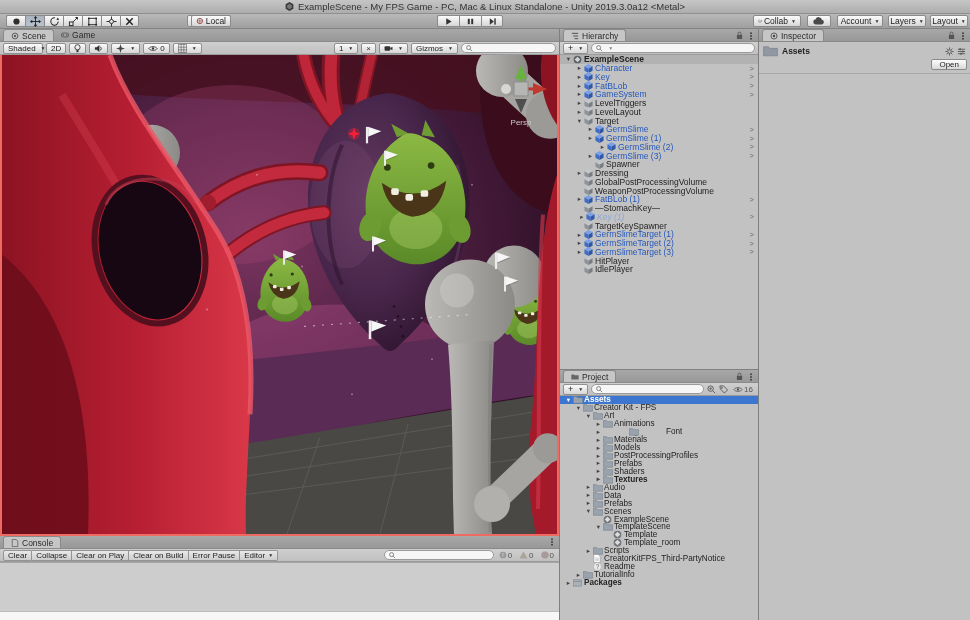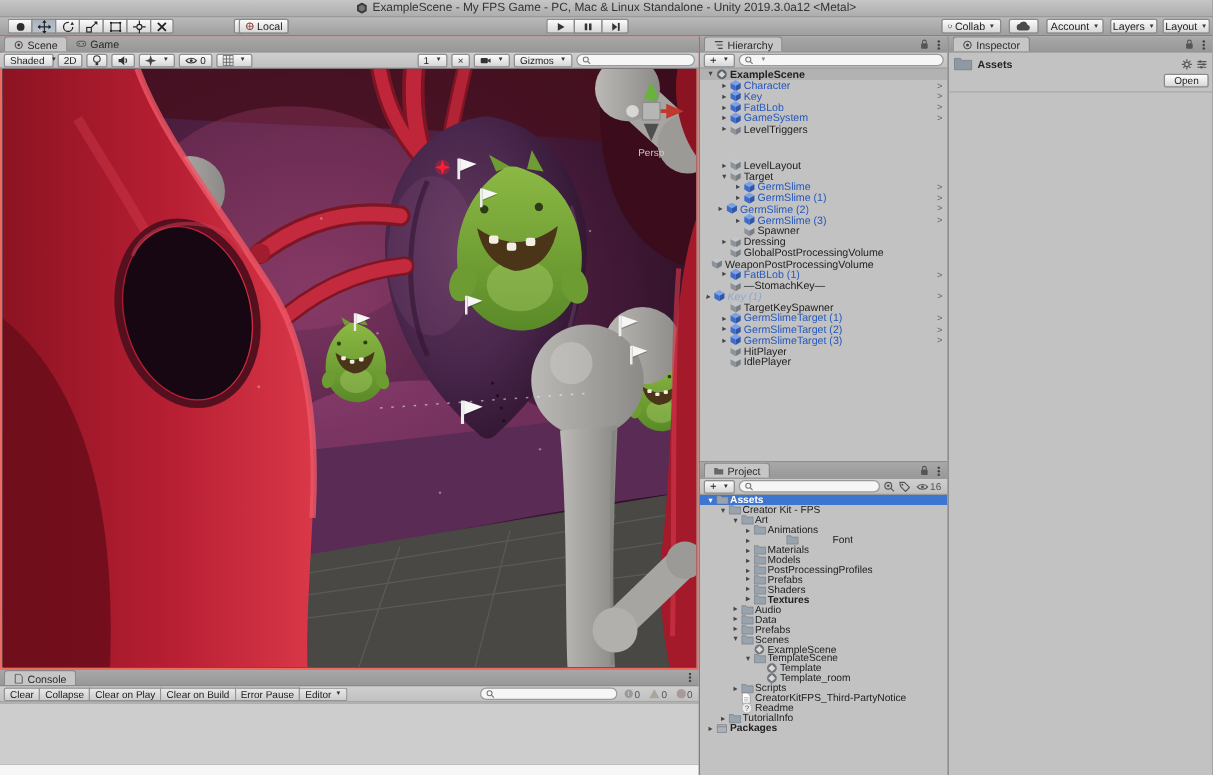--- a/index.html
+++ b/index.html
@@ -627,21 +627,21 @@
           <span class="arr">▸</span>
           <span class="ticn">
             <svg width="9" height="9" viewBox="0 0 10 10">
               <path d="M5 0L9.5 2.6 5 5.2.5 2.6Z" fill="#c2c7cc"></path>
               <path d="M.5 2.6 5 5.2V10L.5 7.4Z" fill="#8d9399"></path>
               <path d="M9.5 2.6 5 5.2V10l4.5-2.6Z" fill="#787e84"></path>
             </svg>
           </span>
           <span class="lbl">LevelTriggers</span>
         </div>
-        <div class="trow" style="height: 8.75px; font-size: 8.5px; padding-left: 15px; margin-top: 20px;">
+        <div class="trow" style="height: 8.75px; font-size: 8.5px; padding-left: 15px;">
           <span class="arr">▸</span>
           <span class="ticn">
             <svg width="9" height="9" viewBox="0 0 10 10">
               <path d="M5 0L9.5 2.6 5 5.2.5 2.6Z" fill="#c2c7cc"></path>
               <path d="M.5 2.6 5 5.2V10L.5 7.4Z" fill="#8d9399"></path>
               <path d="M9.5 2.6 5 5.2V10l4.5-2.6Z" fill="#787e84"></path>
             </svg>
           </span>
           <span class="lbl">LevelLayout</span>
         </div>
@@ -673,21 +673,21 @@
           <span class="ticn">
             <svg width="9" height="9" viewBox="0 0 10 10">
               <path d="M5 0L9.5 2.6 5 5.2.5 2.6Z" fill="#7da1e6"></path>
               <path d="M.5 2.6 5 5.2V10L.5 7.4Z" fill="#3e6cc8"></path>
               <path d="M9.5 2.6 5 5.2V10l4.5-2.6Z" fill="#2f57a8"></path>
             </svg>
           </span>
           <span class="lbl blue">GermSlime (1)</span>
           <span class="nav">&gt;</span>
         </div>
-        <div class="trow" style="height: 8.75px; font-size: 8.5px; padding-left: 12px;">
+        <div class="trow" style="height: 8.75px; font-size: 8.5px; padding-left: 38px;">
           <span class="arr">▸</span>
           <span class="ticn">
             <svg width="9" height="9" viewBox="0 0 10 10">
               <path d="M5 0L9.5 2.6 5 5.2.5 2.6Z" fill="#7da1e6"></path>
               <path d="M.5 2.6 5 5.2V10L.5 7.4Z" fill="#3e6cc8"></path>
               <path d="M9.5 2.6 5 5.2V10l4.5-2.6Z" fill="#2f57a8"></path>
             </svg>
           </span>
           <span class="lbl blue">GermSlime (2)</span>
           <span class="nav">&gt;</span>
@@ -730,21 +730,21 @@
           <span class="arr"></span>
           <span class="ticn">
             <svg width="9" height="9" viewBox="0 0 10 10">
               <path d="M5 0L9.5 2.6 5 5.2.5 2.6Z" fill="#c2c7cc"></path>
               <path d="M.5 2.6 5 5.2V10L.5 7.4Z" fill="#8d9399"></path>
               <path d="M9.5 2.6 5 5.2V10l4.5-2.6Z" fill="#787e84"></path>
             </svg>
           </span>
           <span class="lbl">GlobalPostProcessingVolume</span>
         </div>
-        <div class="trow" style="height: 8.75px; font-size: 8.5px; ">
+        <div class="trow" style="height: 8.75px; font-size: 8.5px; padding-left: 15px;">
           <span class="arr"></span>
           <span class="ticn">
             <svg width="9" height="9" viewBox="0 0 10 10">
               <path d="M5 0L9.5 2.6 5 5.2.5 2.6Z" fill="#c2c7cc"></path>
               <path d="M.5 2.6 5 5.2V10L.5 7.4Z" fill="#8d9399"></path>
               <path d="M9.5 2.6 5 5.2V10l4.5-2.6Z" fill="#787e84"></path>
             </svg>
           </span>
           <span class="lbl">WeaponPostProcessingVolume</span>
         </div>
@@ -764,21 +764,21 @@
           <span class="arr"></span>
           <span class="ticn">
             <svg width="9" height="9" viewBox="0 0 10 10">
               <path d="M5 0L9.5 2.6 5 5.2.5 2.6Z" fill="#c2c7cc"></path>
               <path d="M.5 2.6 5 5.2V10L.5 7.4Z" fill="#8d9399"></path>
               <path d="M9.5 2.6 5 5.2V10l4.5-2.6Z" fill="#787e84"></path>
             </svg>
           </span>
           <span class="lbl">—StomachKey—</span>
         </div>
-        <div class="trow" style="height: 8.75px; font-size: 8.5px; padding-left: 2px; font-style: italic;">
+        <div class="trow" style="height: 8.75px; font-size: 8.5px; padding-left: 17px; font-style: italic;">
           <span class="arr">▸</span>
           <span class="ticn">
             <svg width="9" height="9" viewBox="0 0 10 10">
               <path d="M5 0L9.5 2.6 5 5.2.5 2.6Z" fill="#7da1e6"></path>
               <path d="M.5 2.6 5 5.2V10L.5 7.4Z" fill="#3e6cc8"></path>
               <path d="M9.5 2.6 5 5.2V10l4.5-2.6Z" fill="#2f57a8"></path>
             </svg>
           </span>
           <span class="lbl dim">Key (1)</span>
           <span class="nav">&gt;</span>

